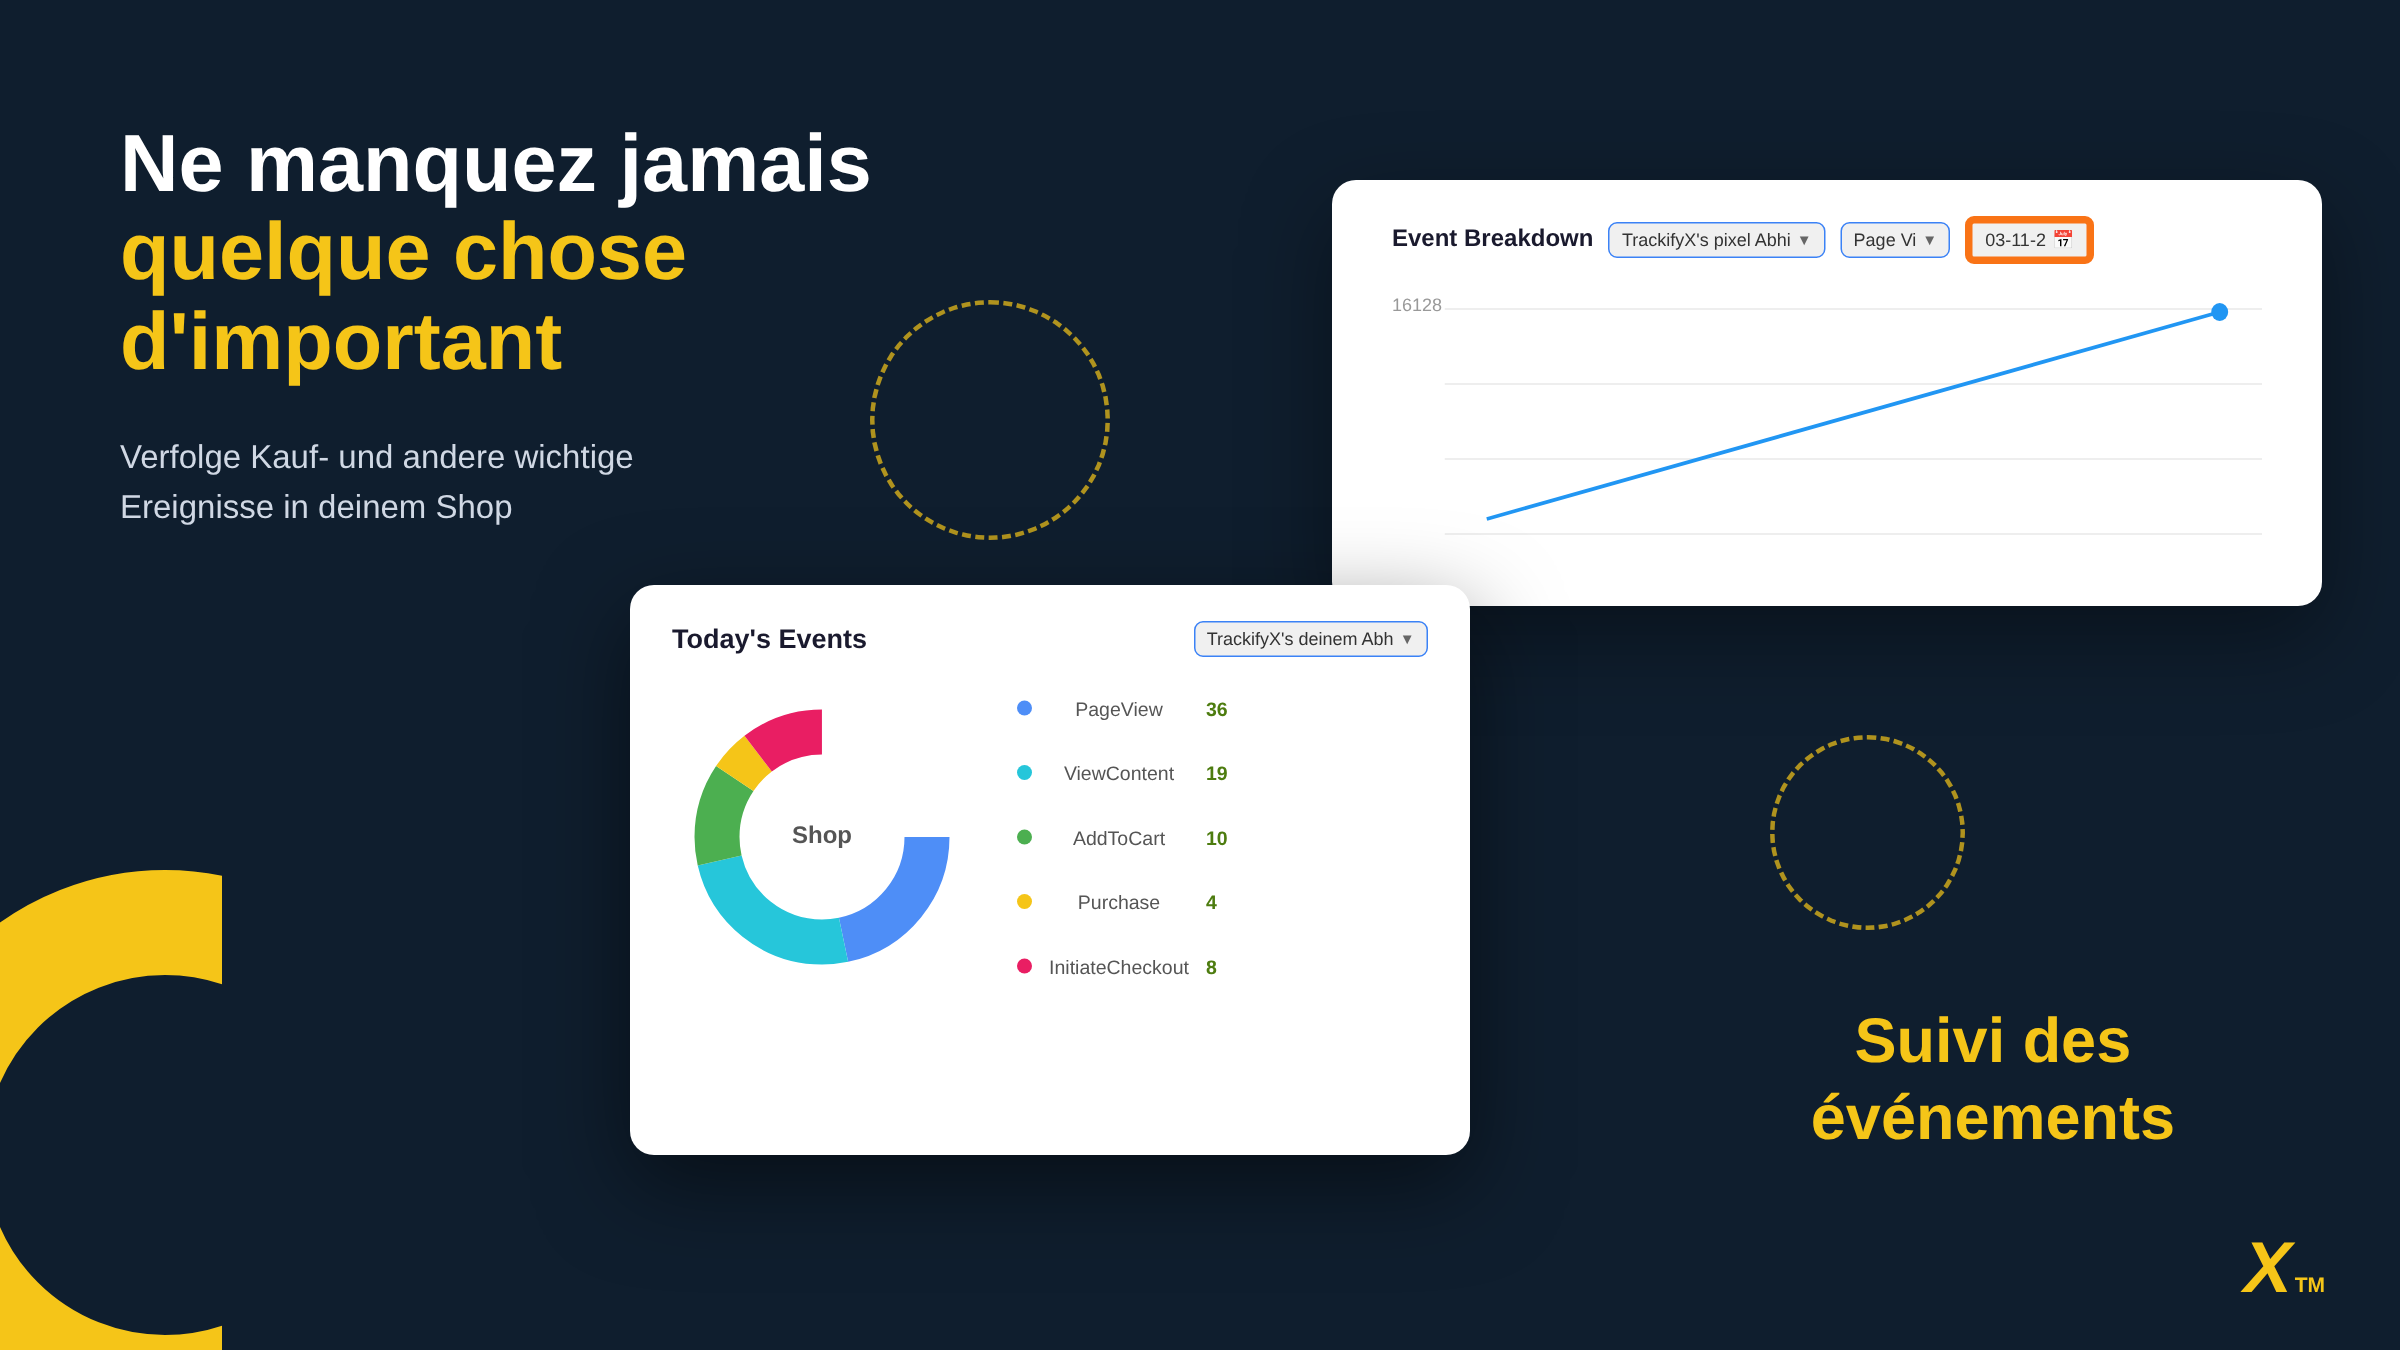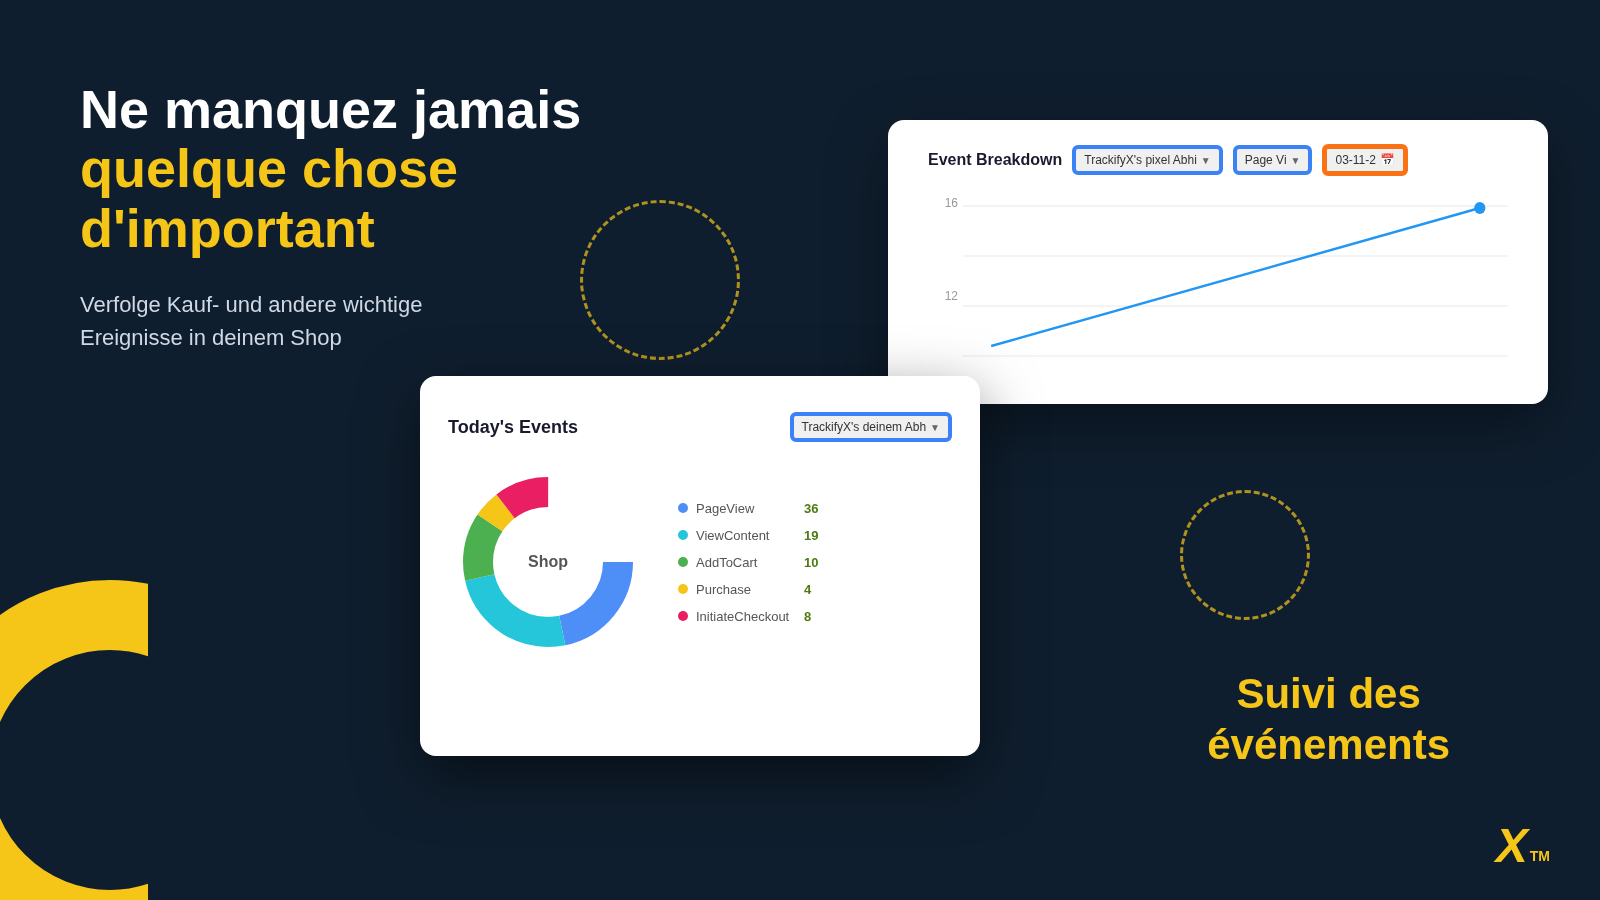--- a/index.html
+++ b/index.html
@@ -123,21 +123,21 @@
       font-size: 16px;
       font-weight: 700;
       color: #1a1a2e;
     }
 
     .dropdown-btn {
       display: flex;
       align-items: center;
       gap: 4px;
       background: #f0f0f0;
-      border: 4px solid #3b82f6;
+      border: 1px solid #3b82f6;
       border-radius: 6px;
       padding: 4px 8px;
       font-size: 12px;
       color: #333;
       cursor: pointer;
     }
 
     .dropdown-arrow {
       font-size: 10px;
       color: #666;
@@ -163,49 +163,49 @@
       width: 100%;
     }
 
     .chart-y-labels {
       position: absolute;
       left: 0;
       top: 0;
       height: 200px;
       width: 30px;
       display: flex;
-      flex-direction: column;
+      flex-direction: row;
       justify-content: space-between;
-      align-items: flex-end;
+      align-items: flex-start;
     }
 
     .y-label {
       font-size: 12px;
       color: #999;
     }
 
     .chart-svg {
       position: absolute;
       left: 35px;
       top: 0;
       width: calc(100% - 35px);
       height: 210px;
     }
 
     
     .card-todays-events {
       position: absolute;
-      top: 376px;
+      top: 390px;
       left: 420px;
       width: 560px;
       height: 380px;
       background: #ffffff;
       border-radius: 16px;
       box-shadow: 0 20px 60px rgba(0,0,0,0.5);
-      padding: 36px 28px;
+      padding: 24px 28px;
       z-index: 3;
     }
 
     .events-header {
       display: flex;
       align-items: center;
       justify-content: space-between;
       margin-bottom: 20px;
     }
 
@@ -236,21 +236,22 @@
       transform: translate(-50%, -50%);
       font-size: 16px;
       font-weight: 600;
       color: #555;
     }
 
     
     .legend {
       display: flex;
       flex-direction: column;
-      gap: 12px;
+      gap: 28px;
+      text-align: center;
     }
 
     .legend-item {
       display: flex;
       align-items: center;
       gap: 8px;
     }
 
     .legend-dot {
       width: 10px;

